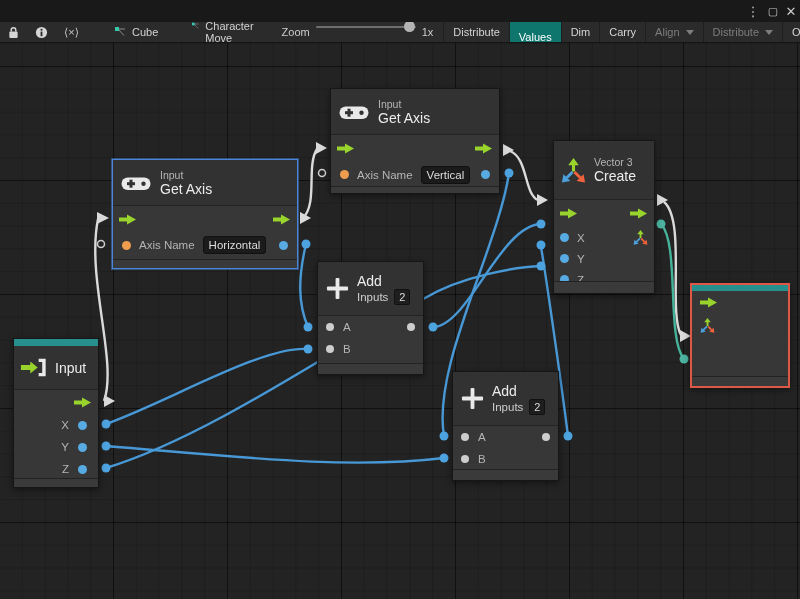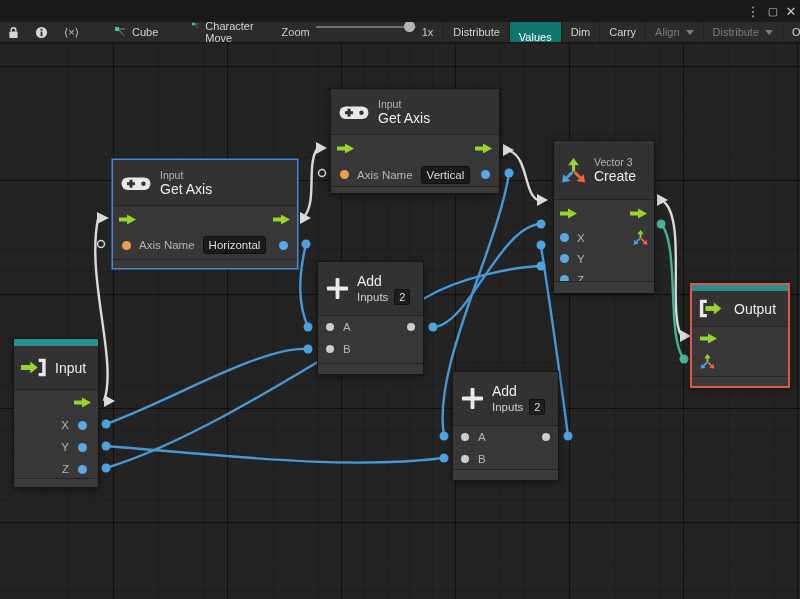--- a/index.html
+++ b/index.html
@@ -406,26 +406,20 @@
   </div>
   <div class="nrow" style="height:22px;justify-content:flex-end;padding-right:11px;gap:9px">
     <span class="plab">Z</span>
     <span class="dot blue"></span>
   </div>
   <div class="nfoot" style="height:9px"></div>
 </div>
 
 <div class="node outlined" style="left:690px;top:283px;width:100px;height:105px">
   <div class="strip" style="height:6px"></div>
-  <div class="nhead" style="height:36px;gap:8px;padding:0 6px">
-    <svg width="28" height="21">
-        <use href="#sym-bracket-out"></use>
-      </svg>
-    <div class="nmain">Output</div>
-  </div>
   <div class="nrow" style="height:23px">
     <svg class="absl" style="left:8px" width="18" height="11">
         <use href="#sym-flow"></use>
       </svg>
   </div>
   <div class="nrow" style="height:23px;padding-left:8px">
     <svg width="15" height="15">
         <use href="#sym-vec3"></use>
       </svg>
   </div>

